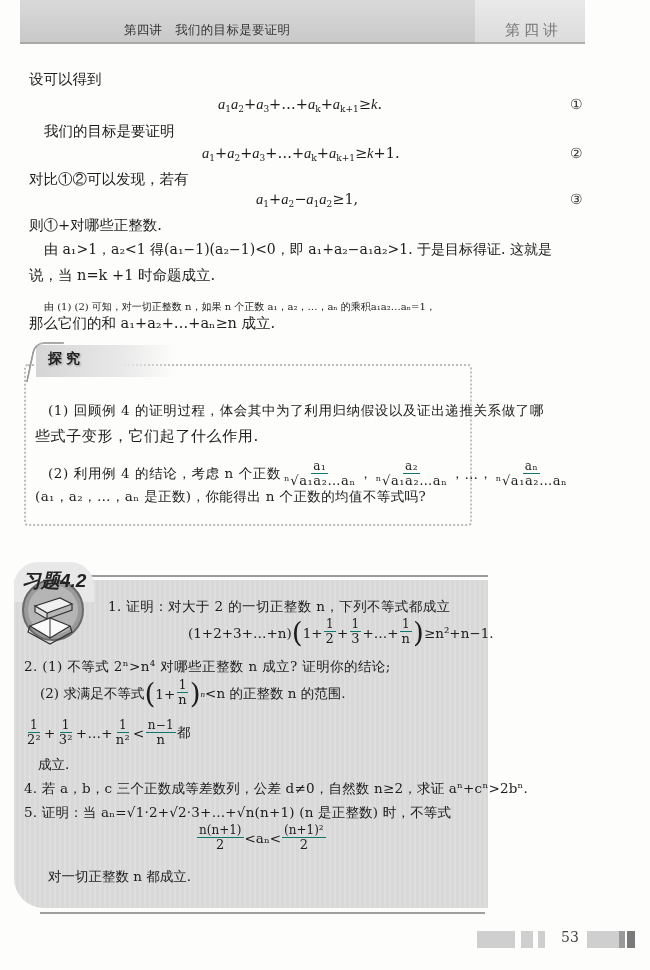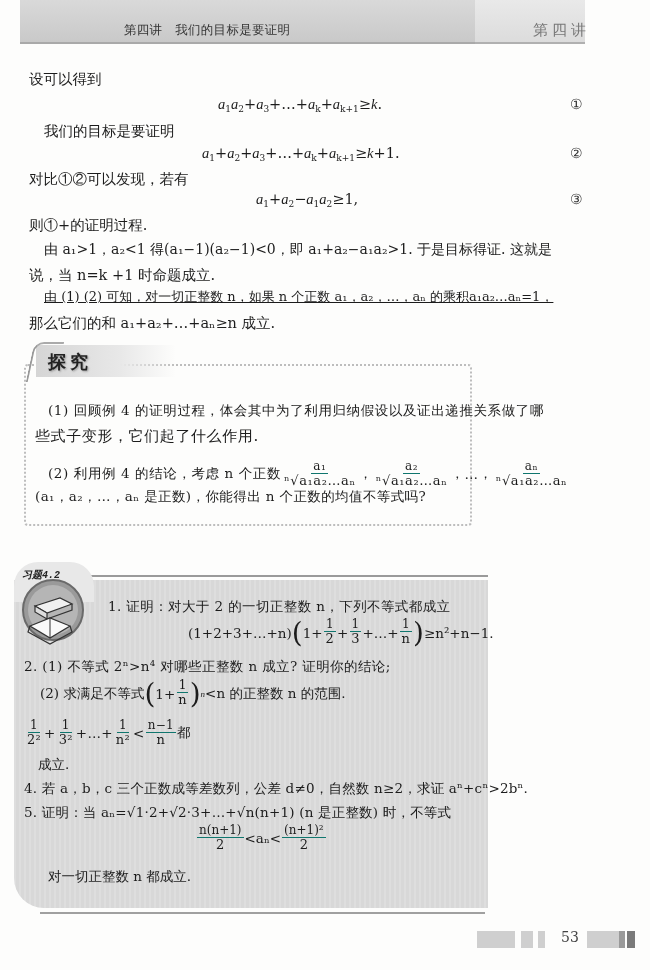--- a/index.html
+++ b/index.html
@@ -10,46 +10,46 @@
   sub { vertical-align: -3px; } sup { vertical-align: 6px; }
 
   
   .header { position: absolute; left: 20px; top: 0; width: 455px; height: 44px;
     background: linear-gradient(#d9d9d9, #c9c9c9); border-bottom: 2px solid #a9a9a9; }
   .header-right { position: absolute; left: 475px; top: 0; width: 110px; height: 44px;
     background: linear-gradient(#e9e9e9, #dcdcdc); border-bottom: 2px solid #b0b0b0; }
   .header-title { position: absolute; left: 124px; top: 22px; font-family: "DejaVu Sans", sans-serif;
     font-size: 12.5px; color: #333; letter-spacing: 0.3px; }
   .header-chapter { position: absolute; left: 505px; top: 21px; font-family: "DejaVu Sans", sans-serif;
-    font-size: 15px; color: #777; letter-spacing: 4px; margin-left: 28px; }
+    font-size: 15px; color: #777; letter-spacing: 4px; }
 
   .line { position: absolute; white-space: nowrap; }
   .eq-num { position: absolute; font-size: 14px; color: #333; }
 
   
   .explore-box { position: absolute; left: 24px; top: 364px; width: 448px; height: 162px;
     border: 2px dotted #bdbdbd; border-radius: 4px; }
   .explore-tab { position: absolute; left: 36px; top: 345px; width: 140px; height: 32px;
     background: linear-gradient(90deg, #d5d5d5 0%, #e8e8e8 60%, rgba(255,255,255,0) 100%); }
   .explore-hook { position: absolute; left: 30px; top: 342px; width: 30px; height: 40px;
     border-left: 2px solid #999; border-top: 2px solid #aaa; border-radius: 10px 0 0 0; transform: skewX(-12deg); }
   .explore-label { position: absolute; left: 48px; top: 350px; font-family: "DejaVu Sans", sans-serif;
-    font-weight: bold; font-size: 18px; color: #222; letter-spacing: 4px; text-shadow: 1px 1px 2px #999; }
+    font-weight: bold; font-size: 14px; color: #222; letter-spacing: 4px; text-shadow: 1px 1px 2px #999; }
 
   
   .ex-box { position: absolute; left: 14px; top: 580px; width: 474px; height: 328px;
     background: #dcdcdc; border-radius: 0 0 0 30px; }
   .ex-box::before { content:""; position:absolute; left:0; top:0; right:0; bottom:0;
     background: repeating-linear-gradient(90deg, rgba(255,255,255,0.06) 0 2px, rgba(0,0,0,0.02) 2px 5px); border-radius: 0 0 0 30px; }
   .ex-topline { position: absolute; left: 90px; top: 575px; width: 398px; border-top: 2px solid #9a9a9a; }
   .ex-bottomline { position: absolute; left: 40px; top: 912px; width: 445px; border-top: 2px solid #a0a0a0; }
   .ex-whitecorner { position: absolute; left: 14px; top: 562px; width: 80px; height: 40px; background:#e8e8e8; border-radius: 24px 24px 0 0; }
   .ex-icon { position: absolute; left: 20px; top: 568px; width: 70px; height: 80px; }
-  .ex-label { position: absolute; left: 22px; top: 568px; font-family: Liberation Mono, monospace; font-weight:bold;
-    font-size: 10px; color: #222; font-style: italic; }
+  .ex-label { position: absolute; left: 22px; top: 568px; font-family: Liberation Sans, sans-serif; font-weight:bold;
+    font-size: 19px; color: #222; font-style: italic; }
 
   
   .frac { display: inline-flex; flex-direction: column; align-items: center; vertical-align: middle; margin: 0 1px; line-height: 1.1; }
   .frac .num { border-bottom: 1px solid #0f766e; padding: 0 2px; font-size: 12px; }
   .frac .den { padding: 0 2px; font-size: 13px; }
   .bigparen { font-size: 28px; vertical-align: middle; font-weight: 300; }
 
   .ex-text { font-family: "DejaVu Serif", serif; font-size: 13.5px; }
 
   
@@ -75,24 +75,24 @@
   <span class="mi">a</span><sub>1</sub>+<span class="mi">a</span><sub>2</sub>+<span class="mi">a</span><sub>3</sub>+…+<span class="mi">a</span><sub>k</sub>+<span class="mi">a</span><sub>k+1</sub>≥<span class="mi">k</span>+1.
 </div>
 <div class="eq-num" style="left:570px;top:145px;">②</div>
 
 <div class="line" style="left:29px;top:170px;">对比①②可以发现，若有</div>
 <div class="line" style="left:256px;top:191px;">
   <span class="mi">a</span><sub>1</sub>+<span class="mi">a</span><sub>2</sub>−<span class="mi">a</span><sub>1</sub><span class="mi">a</span><sub>2</sub>≥1,
 </div>
 <div class="eq-num" style="left:570px;top:191px;">③</div>
 
-<div class="line" style="left:29px;top:216px;">则①+的证明过程.</div>
+<div class="line" style="left:29px;top:216px;">则①+对哪些正整数.</div>
 <div class="line" style="left:44px;top:241px;font-size:14px;">由 a₁&gt;1，a₂&lt;1 得(a₁−1)(a₂−1)&lt;0，即 a₁+a₂−a₁a₂&gt;1. 于是目标得证. 这就是</div>
 <div class="line" style="left:29px;top:266px;text-align:center;">说，当 n=k +1 时命题成立.</div>
-<div class="line" style="left:44px;top:288px;font-size:13px;text-decoration:underline;">由 (1) (2) 可知，对一切正整数 n，如果 n 个正数 a₁，a₂，…，aₙ 的乘积a₁a₂…aₙ=1，</div>
+<div class="line" style="left:44px;top:300px;font-size:10px;">由 (1) (2) 可知，对一切正整数 n，如果 n 个正数 a₁，a₂，…，aₙ 的乘积a₁a₂…aₙ=1，</div>
 <div class="line" style="left:29px;top:314px;">那么它们的和 a₁+a₂+…+aₙ≥n 成立.</div>
 
 <div class="explore-box"></div>
 <div class="explore-tab"></div>
 <div class="explore-hook"></div>
 <div class="explore-label">探究</div>
 
 <div class="line" style="left:48px;top:402px;font-size:13.5px;letter-spacing:0.6px;">(1) 回顾例 4 的证明过程，体会其中为了利用归纳假设以及证出递推关系做了哪</div>
 <div class="line" style="left:35px;top:427px;font-size:15px;letter-spacing:0.6px;">些式子变形，它们起了什么作用.</div>
 

